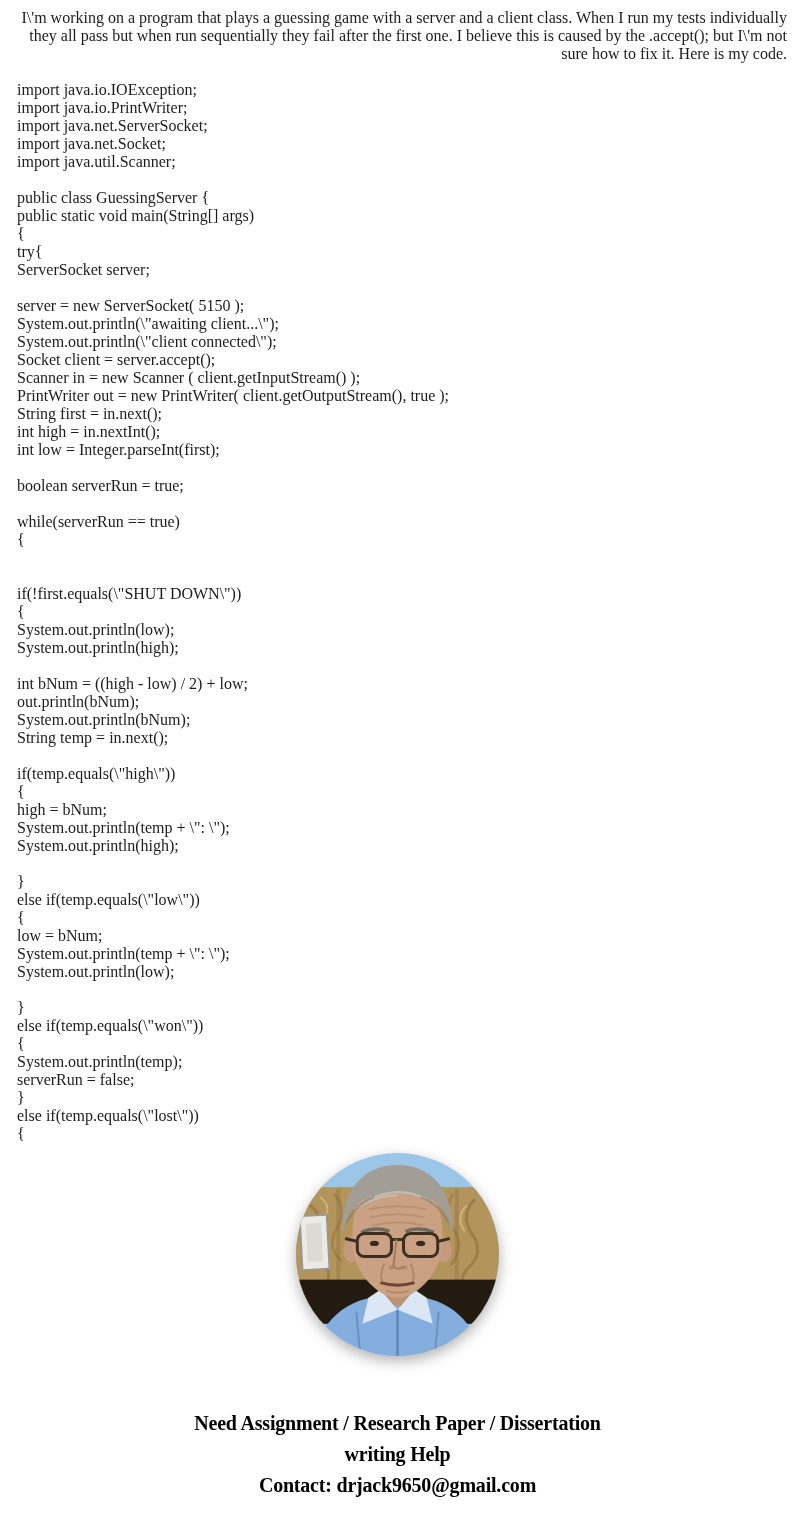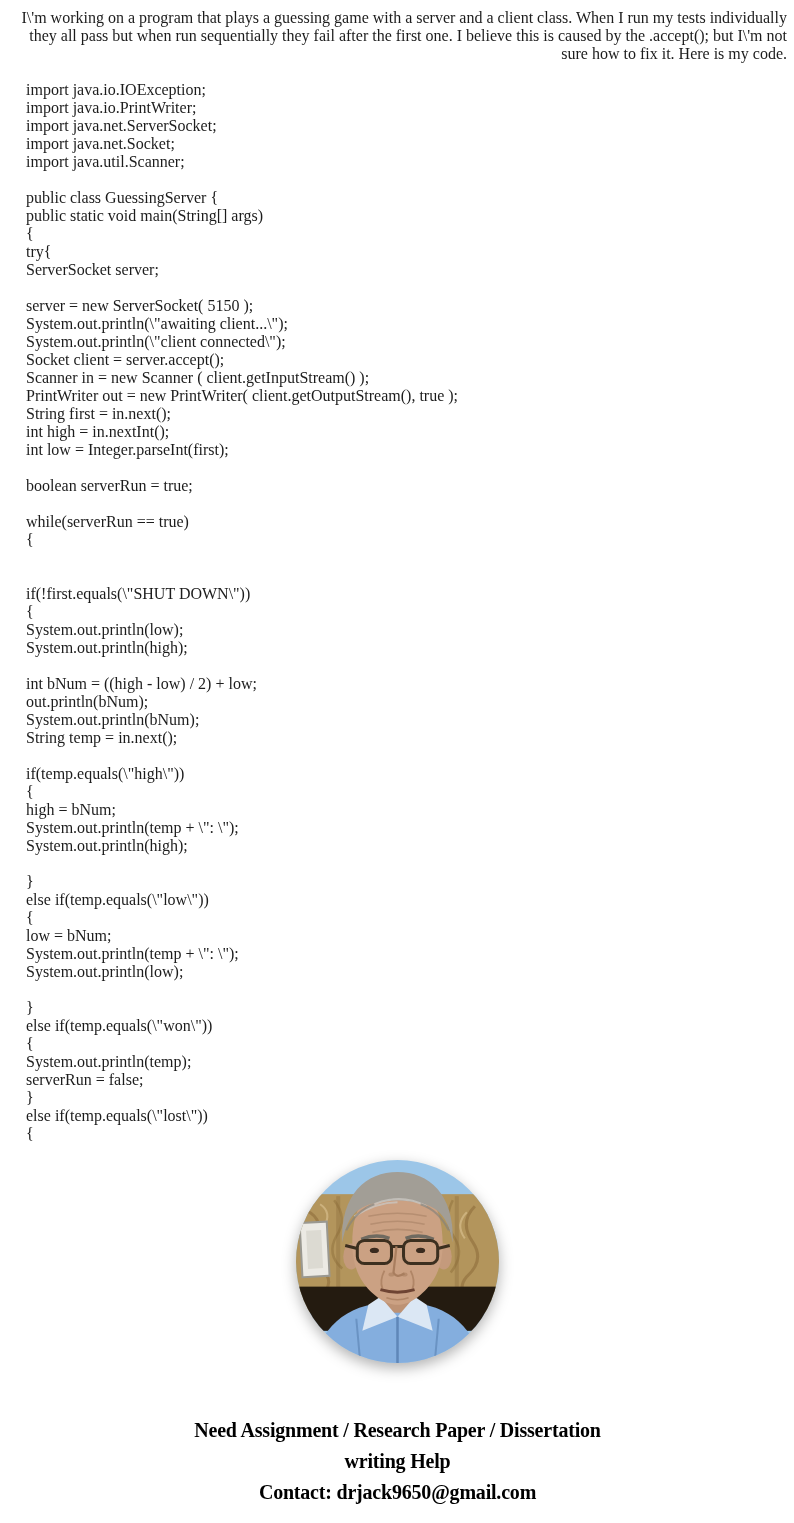--- a/index.html
+++ b/index.html
@@ -14,21 +14,21 @@
   }
   .intro {
     margin: 0 0 18px 0;
     width: 778px;
     font-size: 16px;
     line-height: 18px;
     white-space: normal;
     text-align: right;
   }
   .code-listing {
-    margin: 17px;
+    margin: 8px;
     font-family: "Liberation Serif", serif;
     font-size: 16px;
     line-height: 18px;
     white-space: pre-line;
   }
   .avatar-wrap {
     margin-top: 10px;
     text-align: center;
   }
   .avatar-wrap svg {

